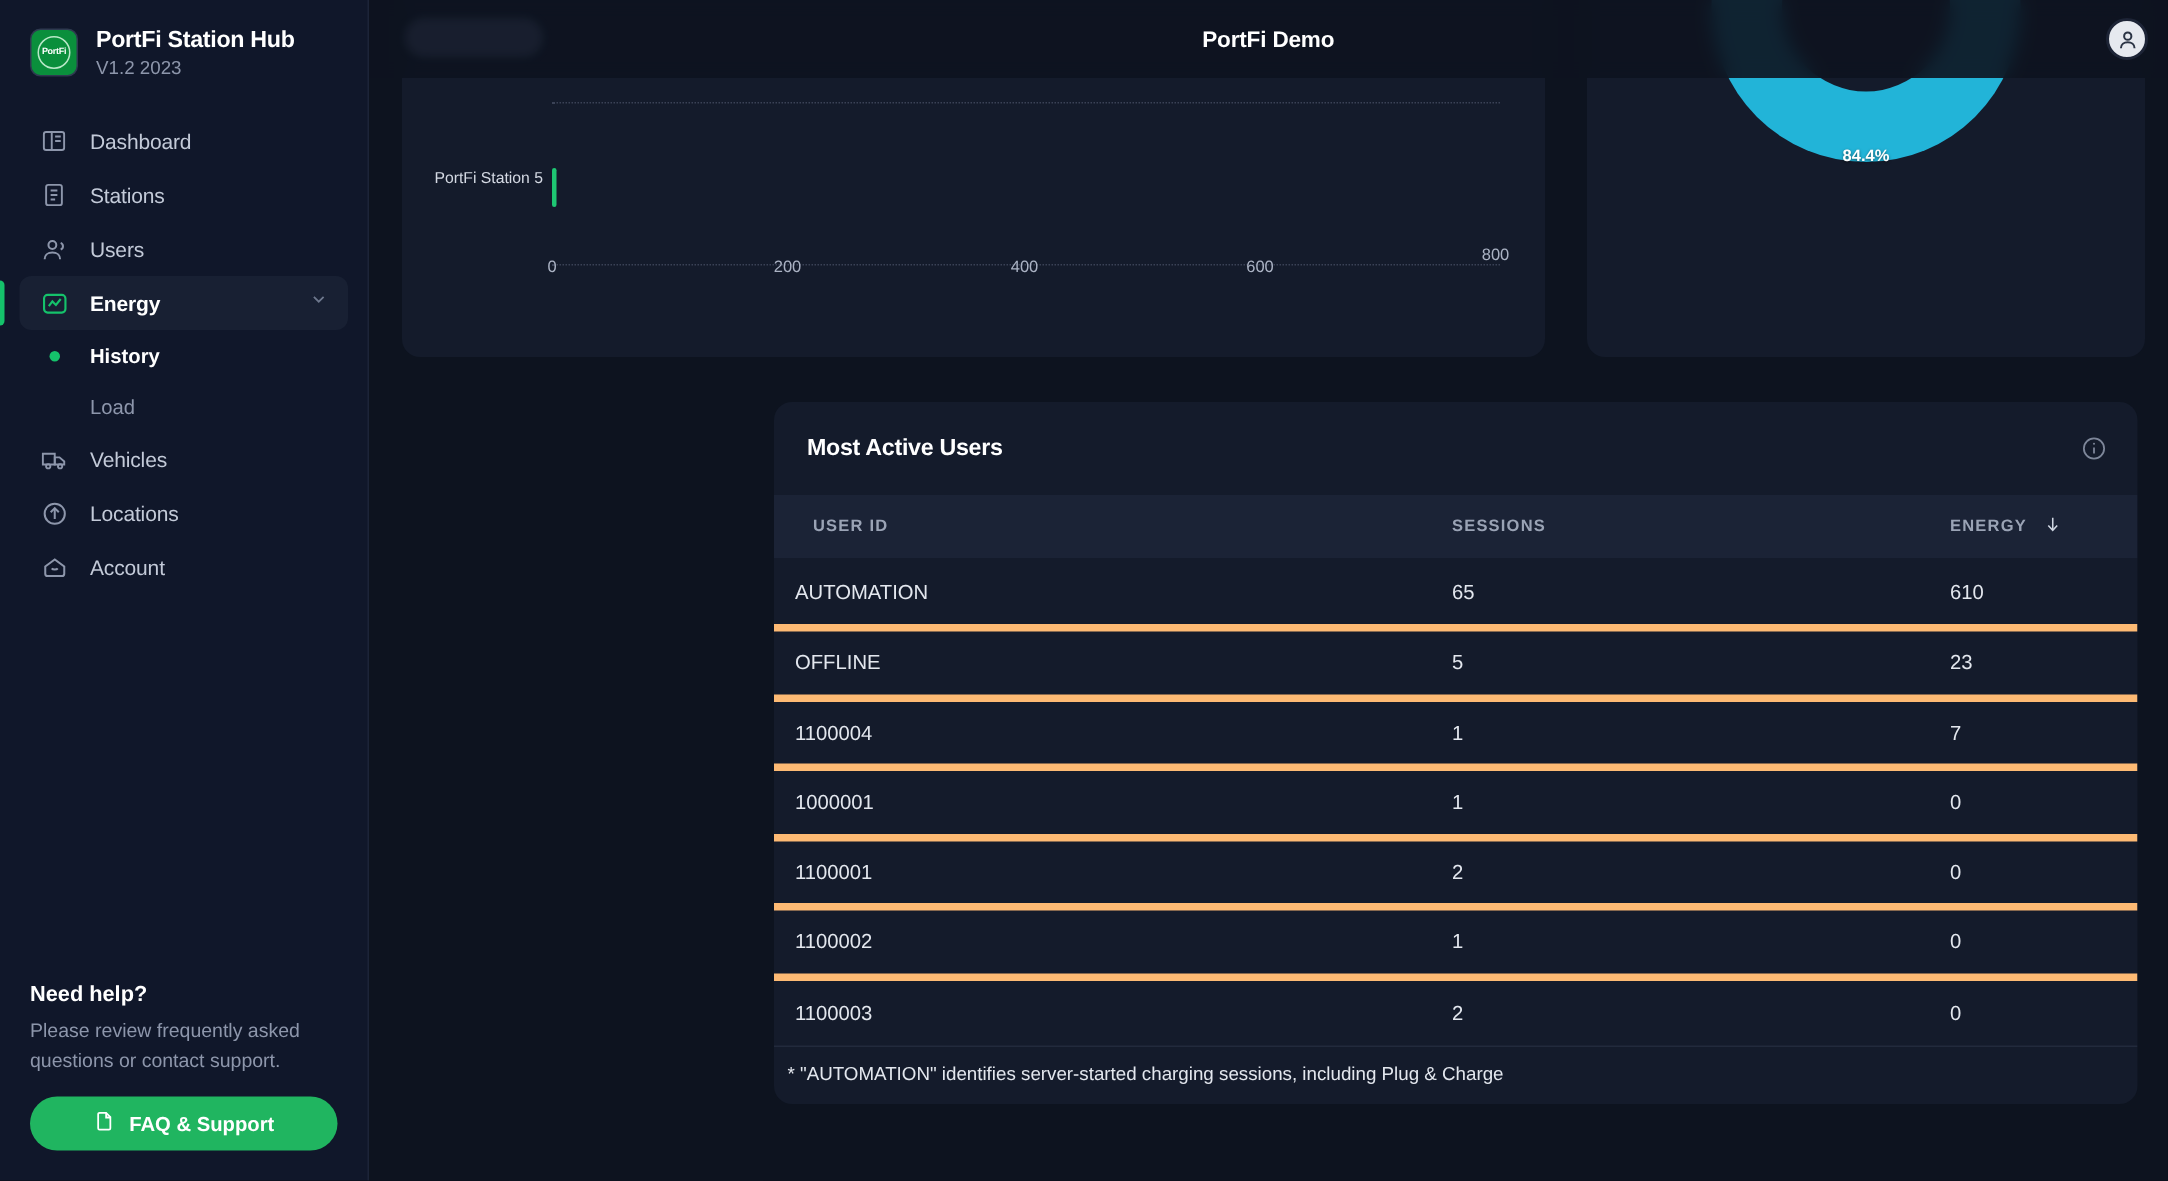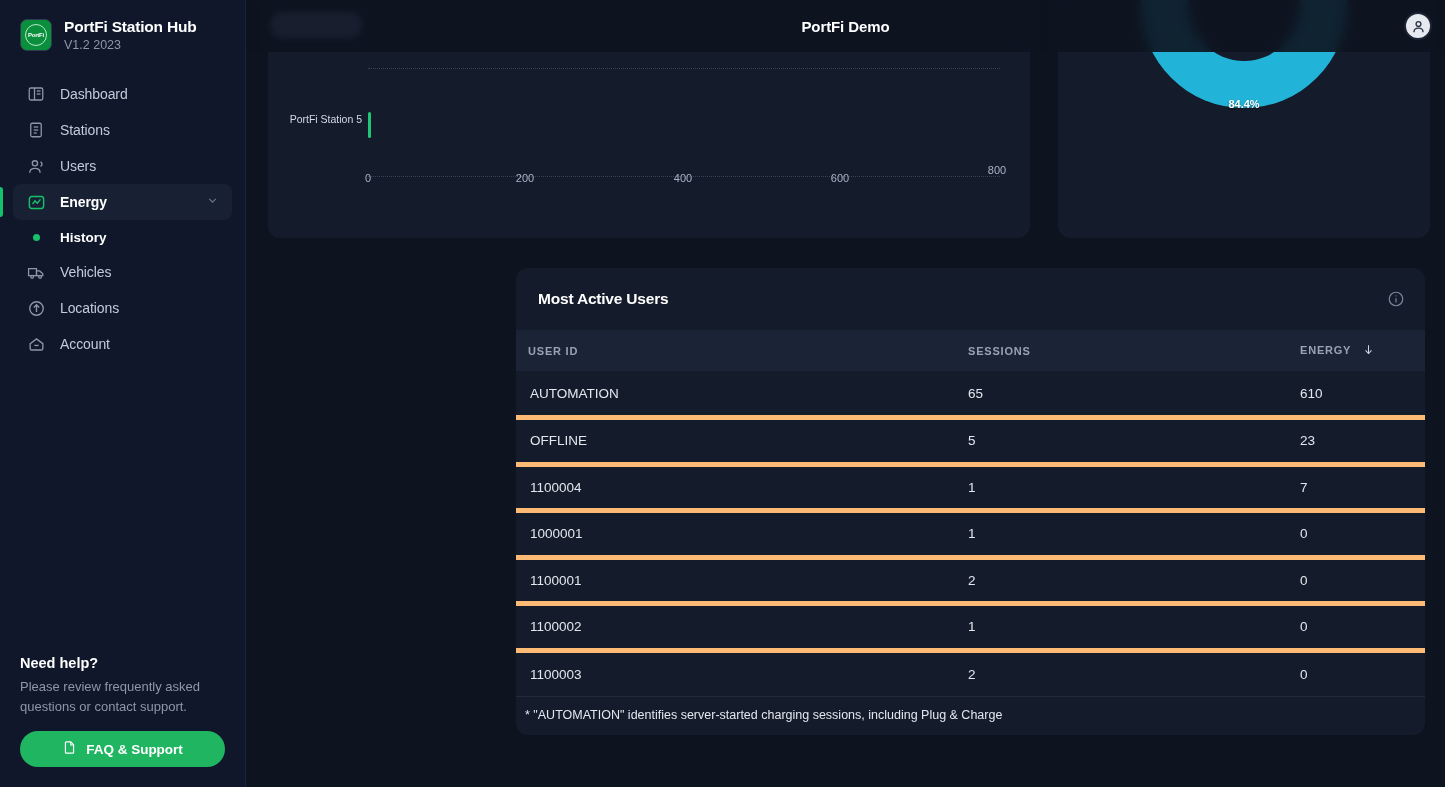--- a/index.html
+++ b/index.html
@@ -154,21 +154,21 @@
   }
   .table-title { font-size: 15.5px; font-weight: bold; color: #ffffff; letter-spacing: -0.2px; }
   .info-icon { position: absolute; right: 20px; top: 22px; cursor: pointer; }
 
   table { width: 100%; border-collapse: collapse; table-layout: fixed; }
   thead tr { background: #1b2336; }
   th {
     text-align: left; font-size: 11px; letter-spacing: .8px;
     color: #9aa3b5; font-weight: bold; padding: 13px 0 13px 0; height: 39px;
   }
-  th.c1 { padding-left: 12px; width: 452px; }
+  th.c1 { padding-left: 26px; width: 452px; }
   th.c2 { width: 332px; }
   th.c3 { }
   td {
     font-size: 13.5px; color: #e3e7ee; height: 46.5px;
     border-bottom: 5px solid #fdba74;
   }
   td.c1 { padding-left: 14px; }
   tbody tr:last-child td { border-bottom: 1px solid #222a3c; }
   .sort-arrow { display: inline-block; margin-left: 7px; vertical-align: -2px; }
   .footnote {
@@ -244,20 +244,24 @@
       </span>
     </div>
 
     <div class="sub-item active">
       <span class="sub-dot-wrap">
           <span class="sub-dot"></span>
         </span>
       <span class="sub-label">History</span>
     </div>
 
+    <div class="sub-item">
+      <span class="sub-dot-wrap"></span>
+      <span class="sub-label">Load</span>
+    </div>
 
     <div class="nav-item">
       <span class="ic">
         <svg width="19" height="19" viewBox="0 0 24 24" fill="none" stroke="#8d96ab" stroke-width="1.6">
           <path d="M2 7h10v9H2z"></path>
             <path d="M12 10h4l4 3.5V16h-8z"></path>
           <circle cx="6.5" cy="17.5" r="1.8"></circle>
             <circle cx="16.5" cy="17.5" r="1.8"></circle>
         </svg>
       </span>

